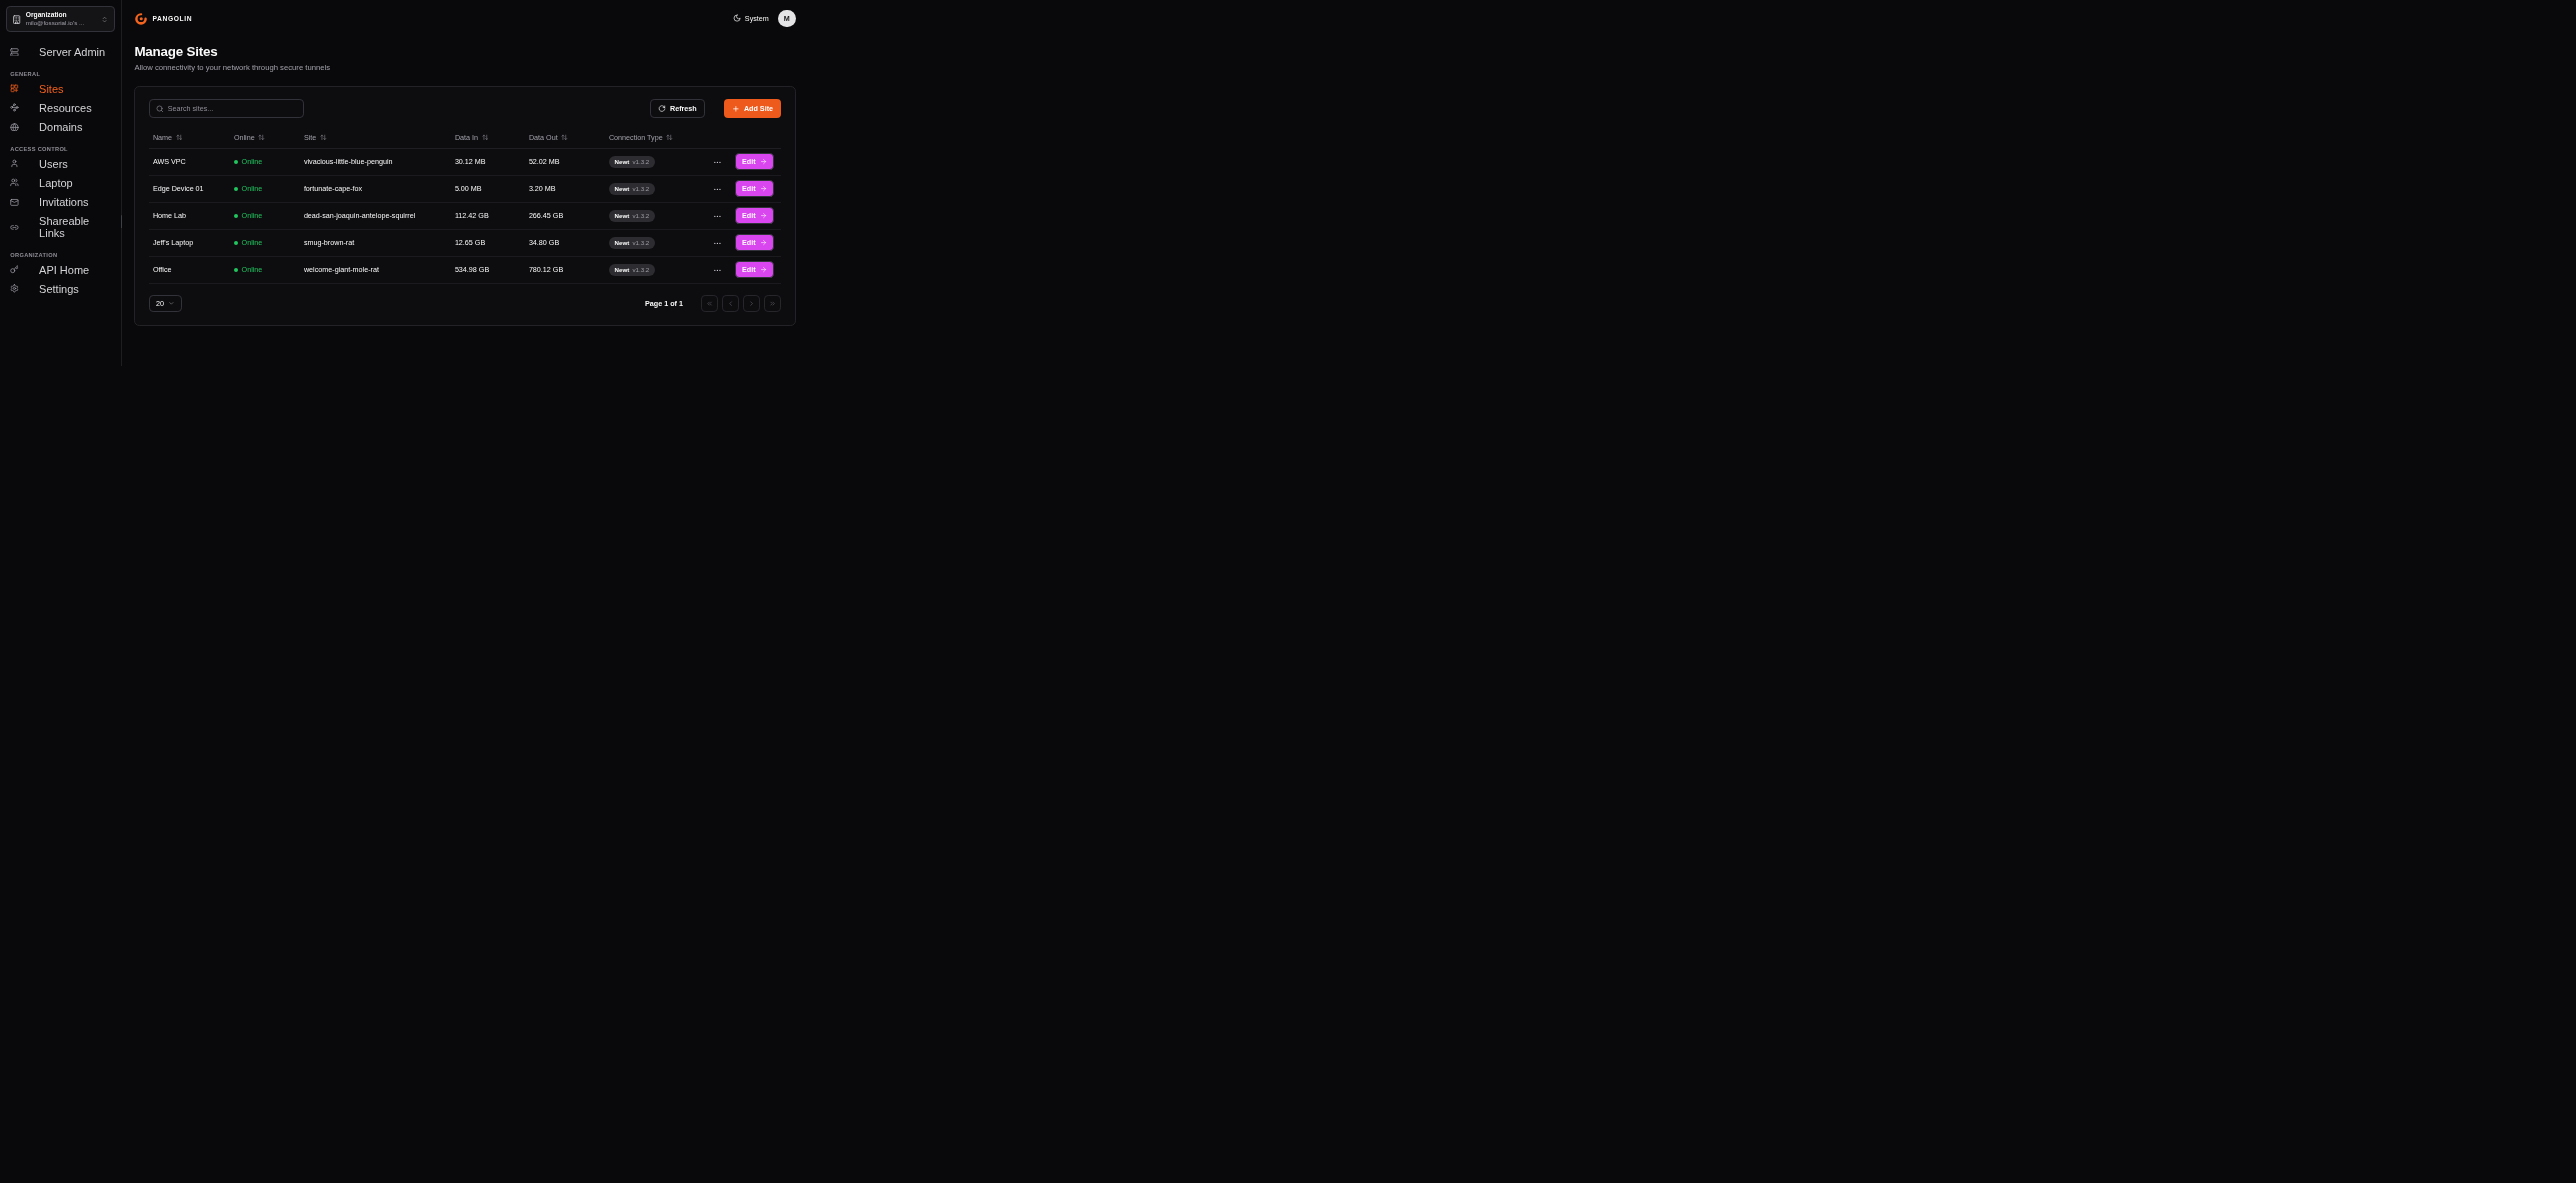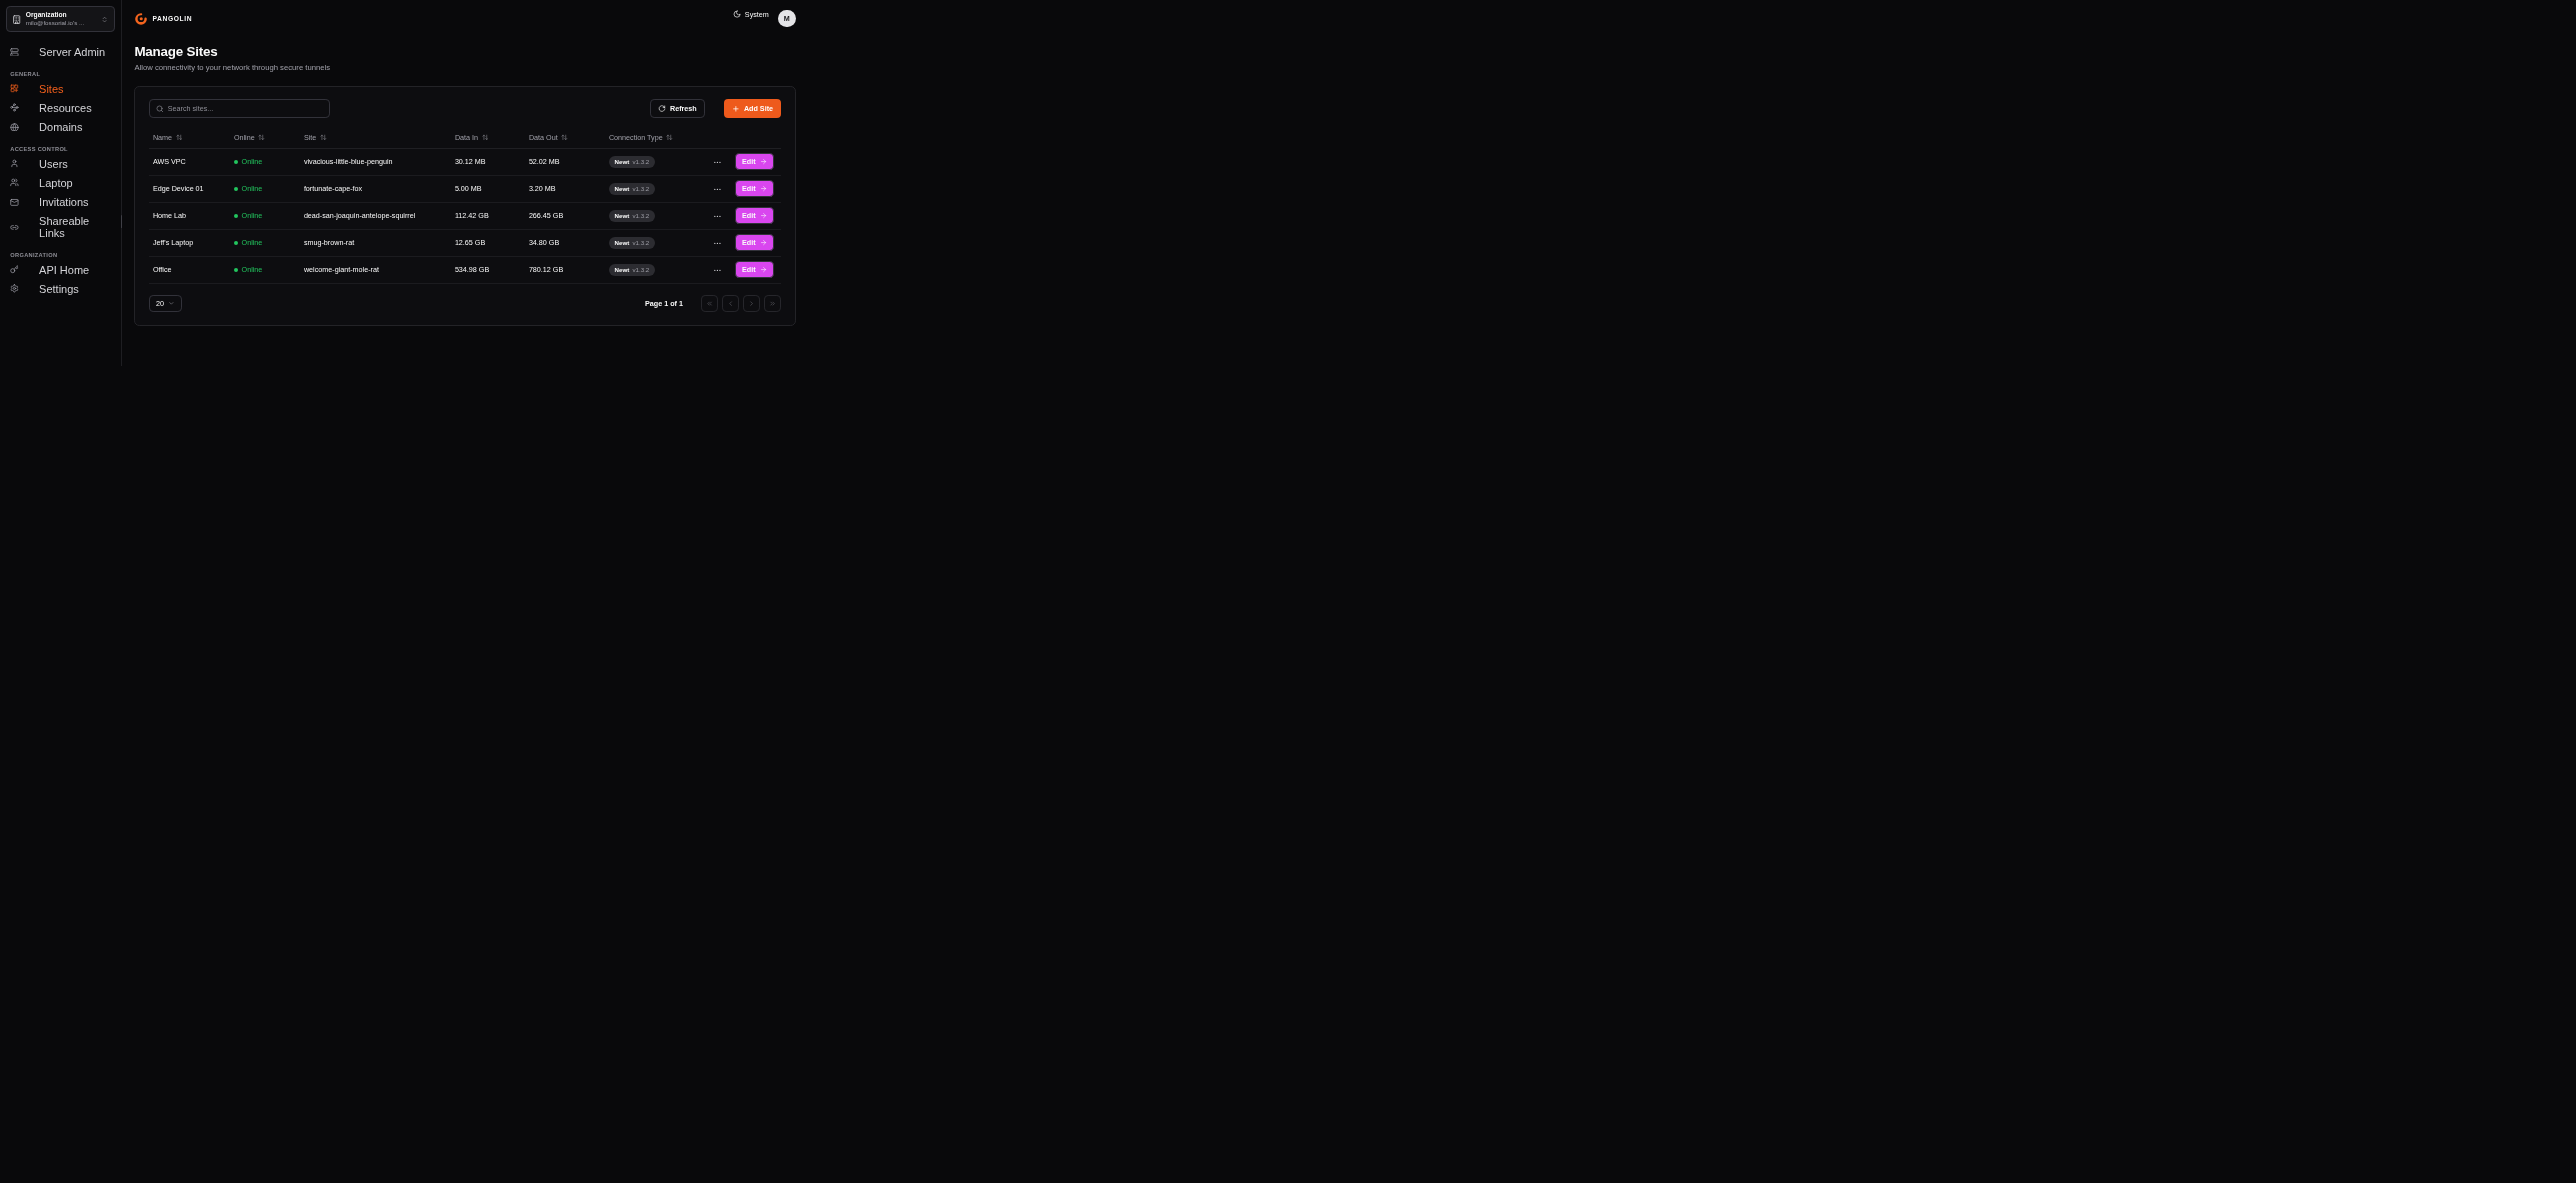--- a/index.html
+++ b/index.html
@@ -20,32 +20,32 @@
   .side-item.active, .side-item.active .icon { color: #f4601c; }
   .server-admin { margin-top: 10.3px; }
   .section-label { margin: 9.3px 4.1px 2.1px 4.1px; font-size: 5.7px; font-weight: bold; letter-spacing: 0.3px; color: #8e8e96; }
   .scroll-thumb { position: absolute; right: -1px; top: 215px; width: 1.5px; height: 13.4px; border-radius: 1px; background: #3f3f46; }
 
   
   .main { flex: 1; display: flex; flex-direction: column; min-width: 0; }
   .topbar { height: 37px; display: flex; align-items: center; justify-content: space-between; padding: 0 12.4px; }
   .brand { display: flex; align-items: center; gap: 4.1px; }
   .brand-name { font-size: 6.7px; font-weight: bold; letter-spacing: 0.6px; color: #fafafa; }
-  .topbar-right { display: flex; align-items: flex-start; gap: 9.3px; }
+  .topbar-right { display: flex; align-items: center; gap: 9.3px; }
   .theme-toggle { display: flex; align-items: center; gap: 4.1px; font-size: 7.2px; color: #fafafa; cursor: pointer; }
   .avatar { width: 17.5px; height: 17.5px; border-radius: 50%; background: #e4e4e7; color: #18181b; font-size: 7.2px; font-weight: bold; display: flex; align-items: center; justify-content: center; cursor: pointer; }
 
   .page-head { padding: 7.2px 12.4px 0 12.4px; }
   .page-title { font-size: 13.4px; font-weight: bold; letter-spacing: -0.2px; }
   .page-sub { margin-top: 4.1px; font-size: 7.7px; color: #a1a1aa; }
 
   .card { margin: 13.4px 12.4px 0 12.4px; background: #0d0d10; border: 0.5px solid #232327; border-radius: 5.2px; padding: 12.4px 13.4px; }
 
   .toolbar { display: flex; align-items: center; justify-content: space-between; margin-bottom: 9.3px; }
-  .search-box { display: flex; align-items: center; gap: 4.1px; width: 181px; height: 19px; border: 0.5px solid #32323a; border-radius: 4.1px; padding: 0 6.2px; color: #8e8e96; background: transparent; }
+  .search-box { display: flex; align-items: center; gap: 4.1px; width: 155px; height: 19px; border: 0.5px solid #32323a; border-radius: 4.1px; padding: 0 6.2px; color: #8e8e96; background: transparent; }
   .search-box input { flex: 1; background: transparent; border: none; outline: none; color: #fafafa; font-size: 7.2px; font-family: inherit; }
   .search-box input::placeholder { color: #8e8e96; }
   .toolbar-actions { display: flex; align-items: center; gap: 19px; }
   .btn { display: inline-flex; align-items: center; gap: 4.1px; height: 19px; padding: 0 7.2px; border-radius: 4.1px; font-size: 7.2px; font-weight: bold; cursor: pointer; border: 0.5px solid transparent; font-family: inherit; }
   .btn-outline { background: #0d0d10; border-color: #32323a; color: #fafafa; }
   .btn-accent { background: #ee5a1c; color: #ffffff; }
 
   .thead, .trow { display: grid; grid-template-columns: 81px 70px 151px 74px 80px 1fr auto; align-items: center; padding: 0 4.1px 0 4.1px; }
   .thead { height: 21.6px; border-bottom: 0.5px solid #1f1f23; color: #a1a1aa; font-size: 7.2px; }
   .th { display: flex; align-items: center; gap: 3.6px; cursor: pointer; }

